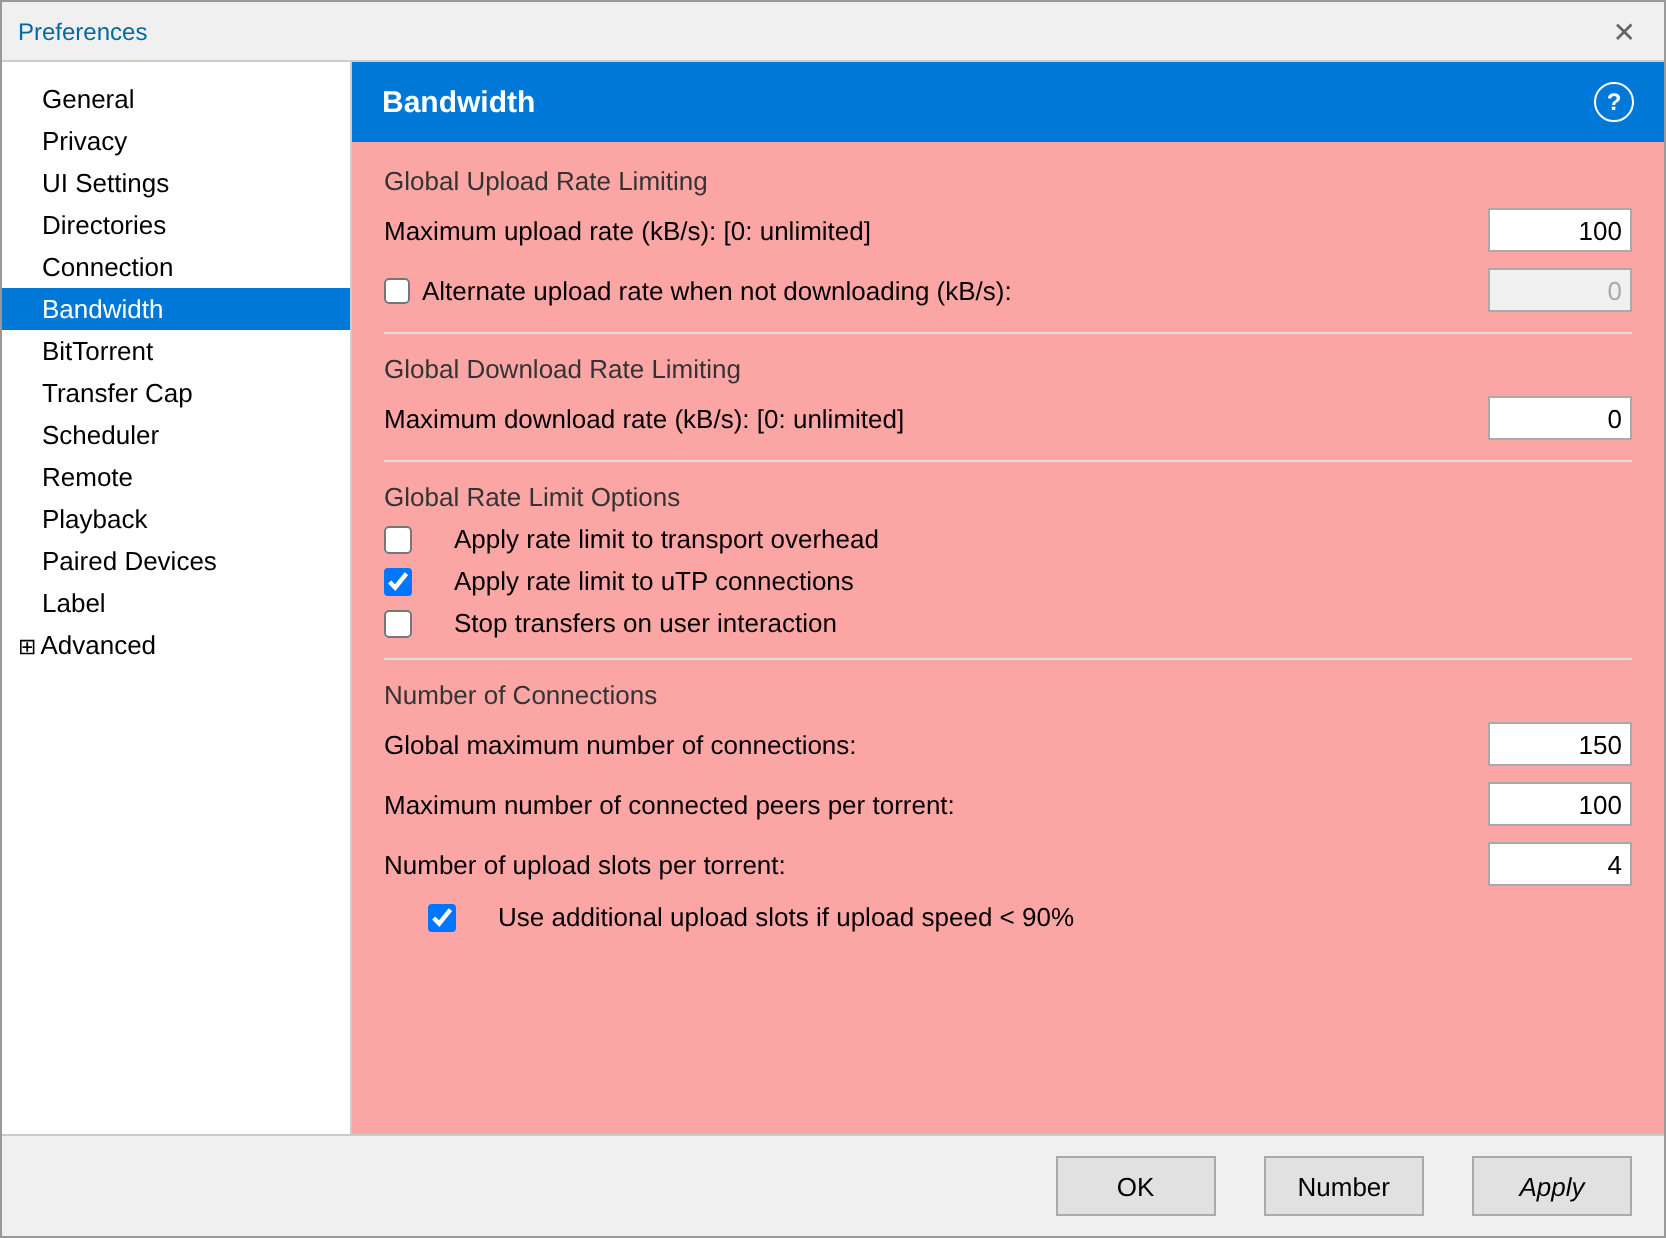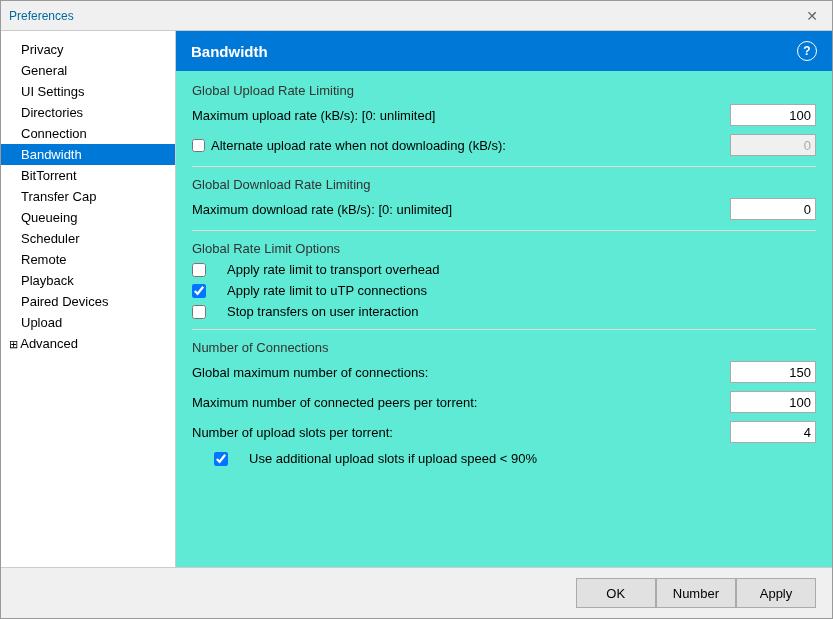--- a/index.html
+++ b/index.html
@@ -102,41 +102,41 @@
       display: flex;
       align-items: center;
       justify-content: center;
       font-size: 12px;
       cursor: pointer;
     }
     .panel-content {
       flex: 1;
       padding: 12px 16px;
       overflow-y: auto;
-      background: #5eead4;
+      background: #fca5a5;
     }
     .section-title {
       font-size: 13px;
       color: #333;
       margin-bottom: 6px;
       margin-top: 8px;
     }
     .section-title:first-child { margin-top: 0; }
     .form-row {
       display: flex;
       align-items: center;
       margin-bottom: 8px;
     }
     .form-label {
       flex: 1;
       color: #000;
       font-size: 13px;
     }
     .form-input {
-      width: 86px;
+      width: 72px;
       height: 22px;
       border: 1px solid #aaa;
       padding: 0 4px;
       font-size: 13px;
       text-align: right;
       background: white;
     }
     .form-input:disabled {
       background: #f0f0f0;
       color: #aaa;
@@ -161,68 +161,67 @@
       border: none;
       border-top: 1px solid #ddd;
       margin: 10px 0;
     }
     .footer {
       background: #f0f0f0;
       border-top: 1px solid #ccc;
       padding: 10px 16px;
       display: flex;
       justify-content: flex-end;
-      gap: 0;
+      gap: 24px;
       flex-shrink: 0;
     }
     .btn {
       min-width: 80px;
       height: 30px;
       padding: 0 16px;
       border: 1px solid #aaa;
       background: #e1e1e1;
       font-size: 13px;
       cursor: pointer;
       display: inline-flex;
       align-items: center;
       justify-content: center;
     }
-    .btn.primary { background: #e1e1e1; }
+    .btn.primary { background: #e1e1e1; font-style: italic; }
     .indent-row {
       padding-left: 22px;
     }
     .section-block {
       margin-bottom: 4px;
     }
   </style>
 </head>
 <body>
 
 <div class="window">
   <div class="title-bar">
     <span class="title-bar-title">Preferences</span>
     <button class="title-bar-close">✕</button>
   </div>
   <div class="content">
     <div class="sidebar">
 
-    <div class="sidebar-item">Privacy</div>
-        <div class="sidebar-item">General</div>
+    <div class="sidebar-item">General</div>
+        <div class="sidebar-item">Privacy</div>
         <div class="sidebar-item">UI Settings</div>
         <div class="sidebar-item">Directories</div>
         <div class="sidebar-item">Connection</div>
         <div class="sidebar-item selected">Bandwidth</div>
         <div class="sidebar-item">BitTorrent</div>
         <div class="sidebar-item">Transfer Cap</div>
-        <div class="sidebar-item">Queueing</div>
         <div class="sidebar-item">Scheduler</div>
         <div class="sidebar-item">Remote</div>
         <div class="sidebar-item">Playback</div>
         <div class="sidebar-item">Paired Devices</div>
-        <div class="sidebar-item">Upload</div>
+        <div class="sidebar-item">Label</div>
         <div class="sidebar-item has-expand"><span class="expand-icon">⊞</span>Advanced</div>
       </div>
     <div class="main-panel">
       <div class="panel-header">
         <span>Bandwidth</span>
         <div class="panel-header-help">?</div>
       </div>
       <div class="panel-content">
 
         <div class="section-block">

